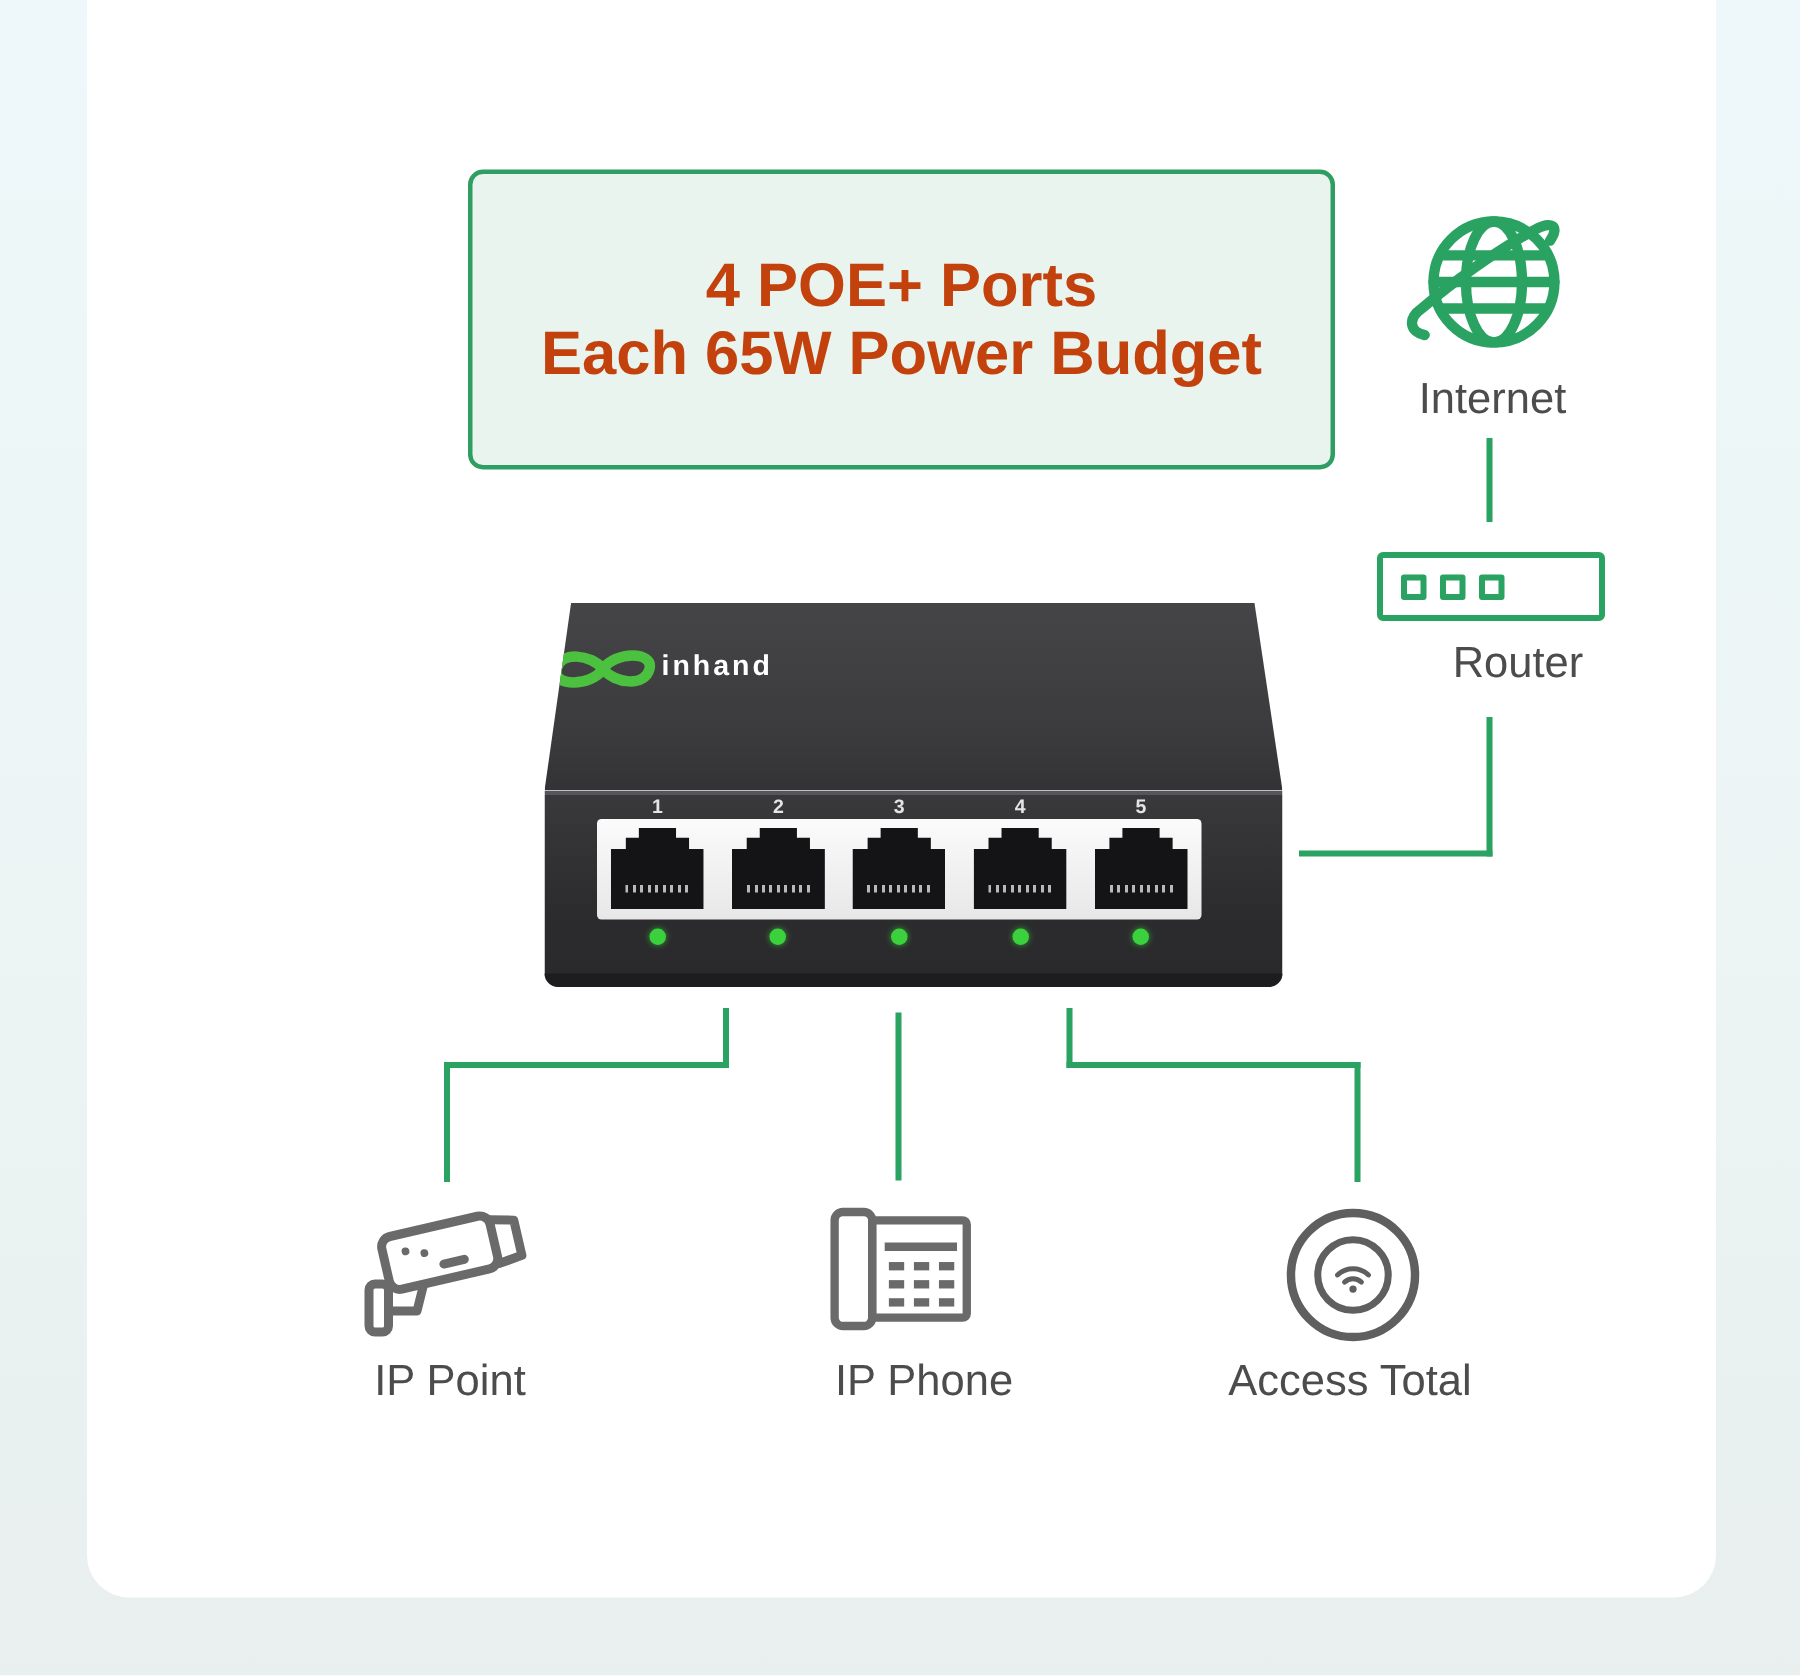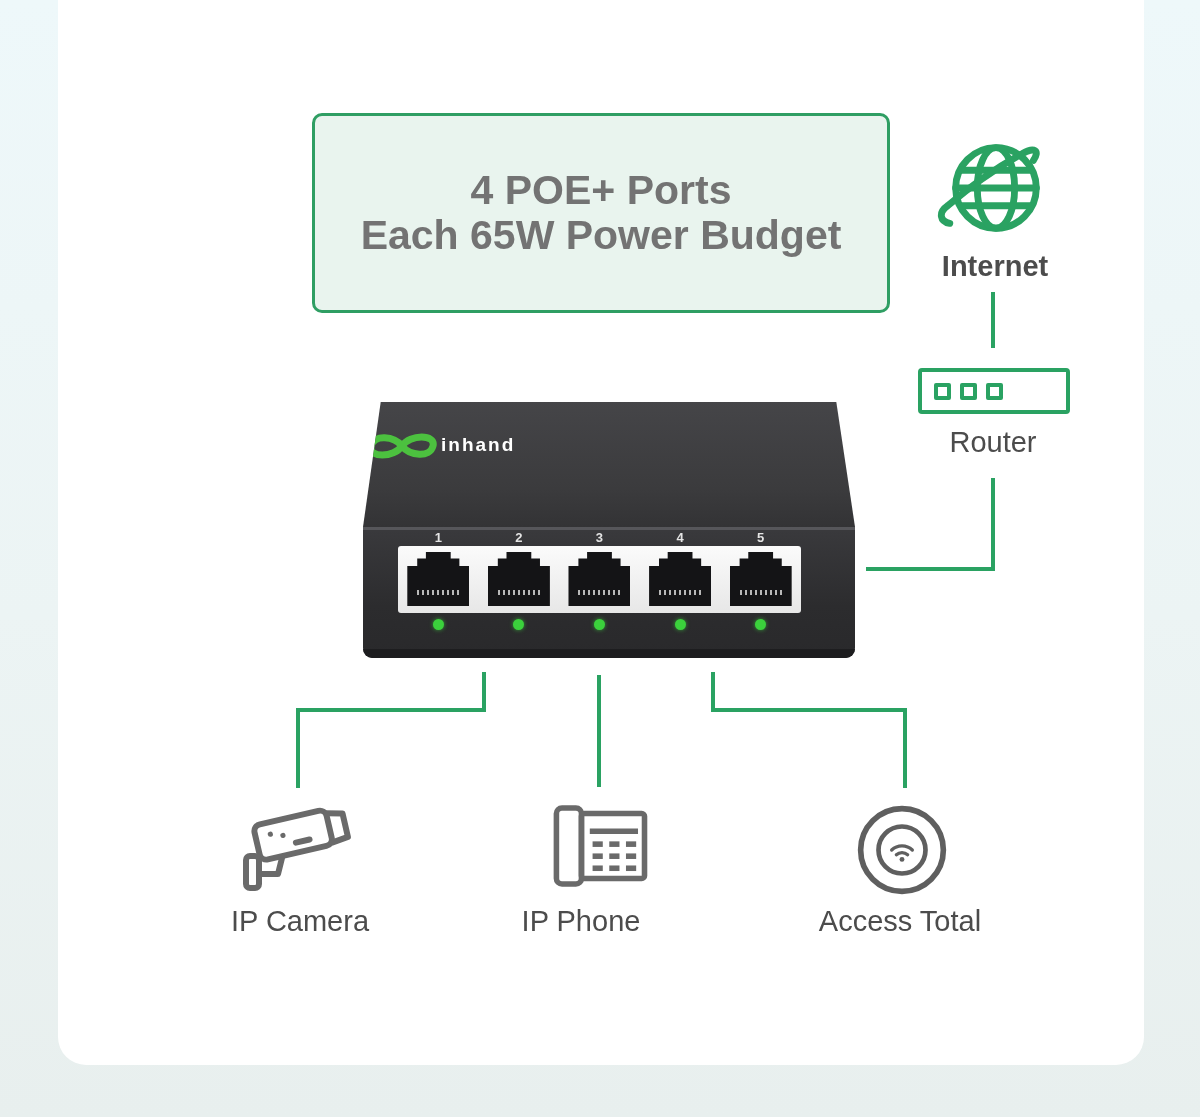--- a/index.html
+++ b/index.html
@@ -11,21 +11,21 @@
   .card{
     position:absolute;left:58px;top:-28px;width:1086px;height:1093px;
     background:#ffffff;border-radius:28px;
   }
   
   .callout{
     position:absolute;left:312px;top:113px;width:578px;height:200px;
     box-sizing:border-box;border:3px solid #2f9e63;border-radius:10px;
     background:#e9f4ee;display:flex;flex-direction:column;justify-content:center;align-items:center;
   }
-  .callout .ln{font-size:41px;line-height:45px;font-weight:bold;color:#737373;white-space:nowrap;}
+  .callout .ln{font-size:41px;line-height:45px;font-weight:bold;color:#c2410c;white-space:nowrap;}
   
   .seg{position:absolute;background:#2aa262;}
   
   .node-label{position:absolute;font-size:29px;color:#4c4c4c;text-align:center;}
   
   .router-box{
     position:absolute;left:918px;top:368px;width:152px;height:46px;box-sizing:border-box;
     border:4px solid #2aa262;border-radius:4px;display:flex;align-items:center;gap:9px;padding-left:12px;
     background:#ffffff;
   }
@@ -77,29 +77,29 @@
   </div>
 
   <svg style="position:absolute;left:936px;top:128px" width="118" height="118" viewBox="0 0 120 120" fill="none" stroke="#2aa262" stroke-width="7" stroke-linecap="round">
     <circle cx="61" cy="61" r="41"></circle>
     <line x1="25" y1="43" x2="97" y2="43"></line>
     <line x1="20" y1="61" x2="102" y2="61"></line>
     <line x1="25" y1="79" x2="97" y2="79"></line>
     <ellipse cx="61" cy="61" rx="19" ry="41"></ellipse>
     <path d="M14,97 C4,95 2,86 12,79 C32,62 62,40 88,26 C100,19 106,23 99,33"></path>
   </svg>
-  <div class="node-label" style="left:915px;top:250px;width:160px;font-weight:bold;">Internet</div>
+  <div class="node-label" style="left:915px;top:250px;width:160px;">Internet</div>
   <div class="seg" style="left:991px;top:292px;width:4px;height:56px;"></div>
 
   <div class="router-box">
     <div class="sq"></div>
     <div class="sq"></div>
     <div class="sq"></div>
   </div>
-  <div class="node-label" style="left:913px;top:426px;width:160px;">Router</div>
+  <div class="node-label" style="left:932px;top:426px;width:160px;">Router</div>
   <div class="seg" style="left:991px;top:478px;width:4px;height:93px;"></div>
   <div class="seg" style="left:866px;top:567px;width:129px;height:4px;"></div>
 
   <div class="sw">
     <div class="sw-top">
       <div class="sw-logo">
         <svg width="78" height="28" viewBox="0 0 78 28" fill="none" stroke="#4cc13f" stroke-width="7" stroke-linecap="round">
           <path d="M39,14 C31,4 11,2 8,14 C5,26 31,26 39,14 C47,2 73,2 70,14 C67,26 47,24 39,14"></path>
         </svg>
         <div class="sw-brand">inhand</div>
@@ -173,39 +173,39 @@
     <g transform="rotate(-13 60 42)">
       <rect x="18" y="24" width="74" height="36" rx="7"></rect>
       <path d="M92,28 L108,32 L108,56 L92,58"></path>
       <circle cx="33" cy="36" r="2.6" fill="#6a6a6a" stroke="none"></circle>
       <circle cx="45" cy="40" r="2.6" fill="#6a6a6a" stroke="none"></circle>
       <line x1="56" y1="50" x2="70" y2="50"></line>
     </g>
     <path d="M44,66 L40,82 L24,82"></path>
     <rect x="8" y="64" width="13" height="32" rx="4"></rect>
   </svg>
-  <div class="node-label" style="left:200px;top:905px;width:200px;">IP Camera</div>
+  <div class="node-label" style="left:200px;top:905px;width:200px;">IP Point</div>
 
   <svg style="position:absolute;left:549px;top:800px" width="102" height="92" viewBox="0 0 110 98" fill="none" stroke="#6a6a6a" stroke-width="6" stroke-linejoin="round">
     <rect x="8" y="8" width="27" height="82" rx="6"></rect>
     <rect x="35" y="14" width="68" height="70" rx="3"></rect>
     <line x1="44" y1="33" x2="96" y2="33" stroke-width="6"></line>
     <g fill="#6a6a6a" stroke="none">
       <rect x="47" y="44" width="11" height="6"></rect>
         <rect x="65" y="44" width="11" height="6"></rect>
         <rect x="83" y="44" width="11" height="6"></rect>
       <rect x="47" y="57" width="11" height="6"></rect>
         <rect x="65" y="57" width="11" height="6"></rect>
         <rect x="83" y="57" width="11" height="6"></rect>
       <rect x="47" y="70" width="11" height="6"></rect>
         <rect x="65" y="70" width="11" height="6"></rect>
         <rect x="83" y="70" width="11" height="6"></rect>
     </g>
   </svg>
-  <div class="node-label" style="left:481px;top:905px;width:200px;">IP Phone</div>
+  <div class="node-label" style="left:516px;top:905px;width:200px;">IP Phone</div>
 
   <svg style="position:absolute;left:855px;top:803px" width="94" height="94" viewBox="0 0 100 100" fill="none" stroke="#5f5f5f" stroke-linecap="round">
     <circle cx="50" cy="50" r="44" stroke-width="6"></circle>
     <circle cx="50" cy="50" r="25" stroke-width="5"></circle>
     <path d="M39,50 A16,16 0 0 1 61,50" stroke-width="3.5"></path>
     <path d="M44,55 A9,9 0 0 1 56,55" stroke-width="3.5"></path>
     <circle cx="50" cy="60" r="2.6" fill="#5f5f5f" stroke="none"></circle>
   </svg>
   <div class="node-label" style="left:795px;top:905px;width:210px;">Access Total</div>
 </div>

